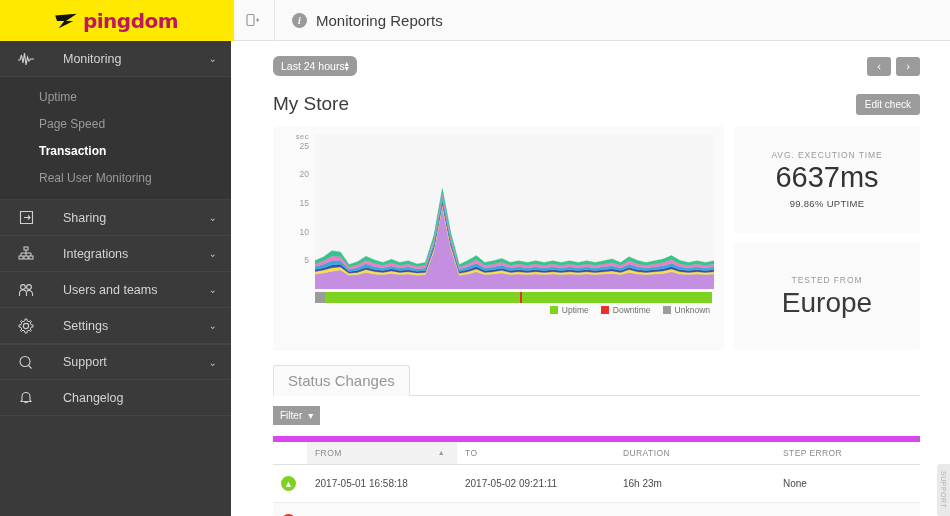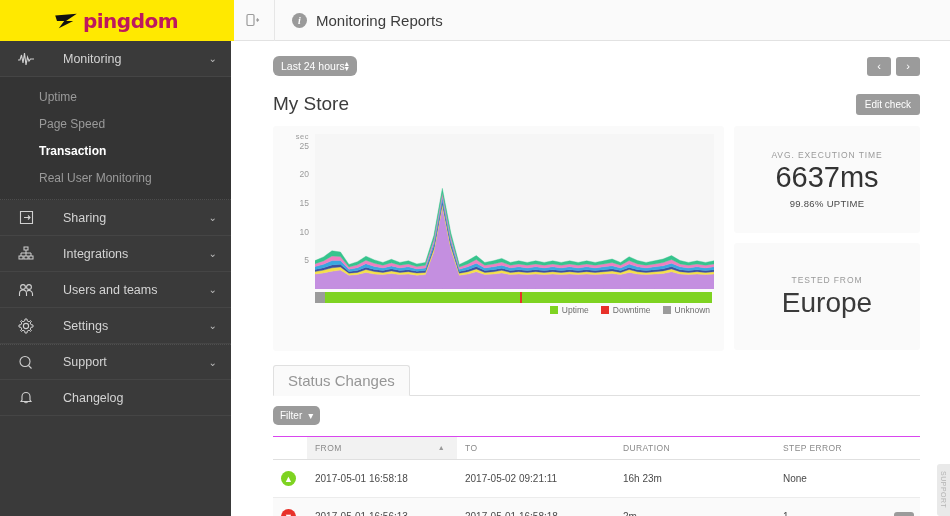--- a/index.html
+++ b/index.html
@@ -148,28 +148,28 @@
   .table-section { margin-top: 19px; position: relative; }
   .tabs { display:flex; align-items:flex-end; border-bottom: 1px solid #e0e0e0; height: 26px; }
   .tab {
     font-size: 15px; color:#969696; padding: 6px 14px 6px 14px;
     border: 1px solid #e0e0e0; border-bottom: 1px solid #fafafa;
     border-radius: 3px 3px 0 0; background:#fafafa; cursor:pointer;
     position: relative; top: 1px;
   }
   .filter-row { margin-top: 9px; }
   .filter-btn {
-    background:#9b9b9b; color:#fff; font-size: 10px; border-radius:5px;
+    background:#9b9b9b; color:#fff; font-size: 10px; border-radius:0;
     padding: 4px 7px; display:inline-flex; align-items:center; gap:6px; cursor:pointer; border:none;
   }
   table { width:100%; border-collapse: collapse; margin-top: 11px; }
   thead th {
     font-size: 8.5px; color:#8a8a8a; font-weight: normal; letter-spacing:0.4px;
     text-align:left; padding: 6px 0 6px 8px; border-bottom:1px solid #e0e0e0;
-    border-top: 1px solid #d946ef;
+    border-top: 6px solid #d946ef;
   }
   thead th.sorted { background:#f2f2f2; position:relative; }
   thead th .sortarrow { position:absolute; right: 12px; top:7px; font-size:7px; color:#9a9a9a; }
   tbody td {
     font-size: 10px; color:#4a4a4a; padding: 11px 0 11px 8px;
     border-bottom: 1px solid #ececec;
   }
   tbody tr.alt td { background: #fafafa; }
   .statusdot { width: 15px; height: 15px; border-radius:50%; display:flex; align-items:center; justify-content:center; color:#fff; font-size: 9px; }
   .dot-up { background:#7ed321; }

